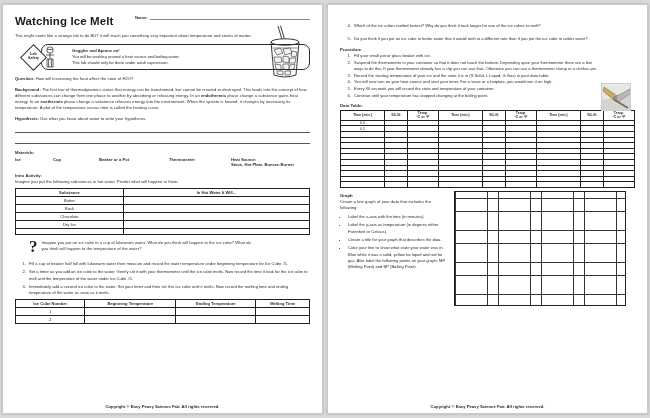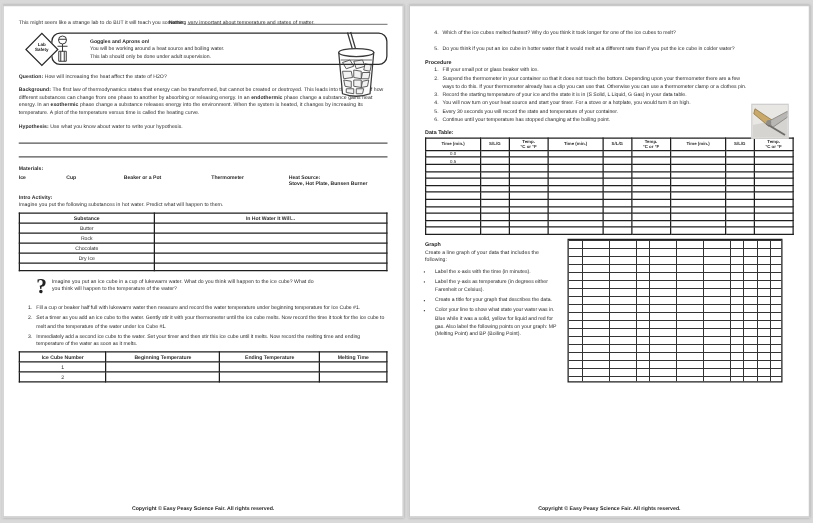--- a/index.html
+++ b/index.html
@@ -157,20 +157,21 @@
 <div id="wrap">
 
   <div class="page">
     <div class="inner">
 
       <div class="nameline">
         <span class="lbl">Name:</span>
         <span class="rule"></span>
       </div>
 
+      <h1 class="title">Watching Ice Melt</h1>
 
       <div class="glass">
         <svg viewBox="0 0 46 58" width="46" height="58" xmlns="http://www.w3.org/2000/svg">
           <g stroke="#3a3a3a" fill="none" stroke-width="1">
             <line x1="16" y1="3" x2="21" y2="20"></line>
             <line x1="18.5" y1="2.6" x2="23.5" y2="19.6"></line>
             <path d="M9 19 L37 19 L34 52 Q23 56 12 52 Z" fill="#fdfdfd"></path>
             <path d="M9 19 L37 19" stroke-width="1.1"></path>
             <ellipse cx="23" cy="19" rx="14" ry="3.2" fill="#fff"></ellipse>
             <path d="M10.5 25 L35.5 25" stroke-width=".6"></path>

